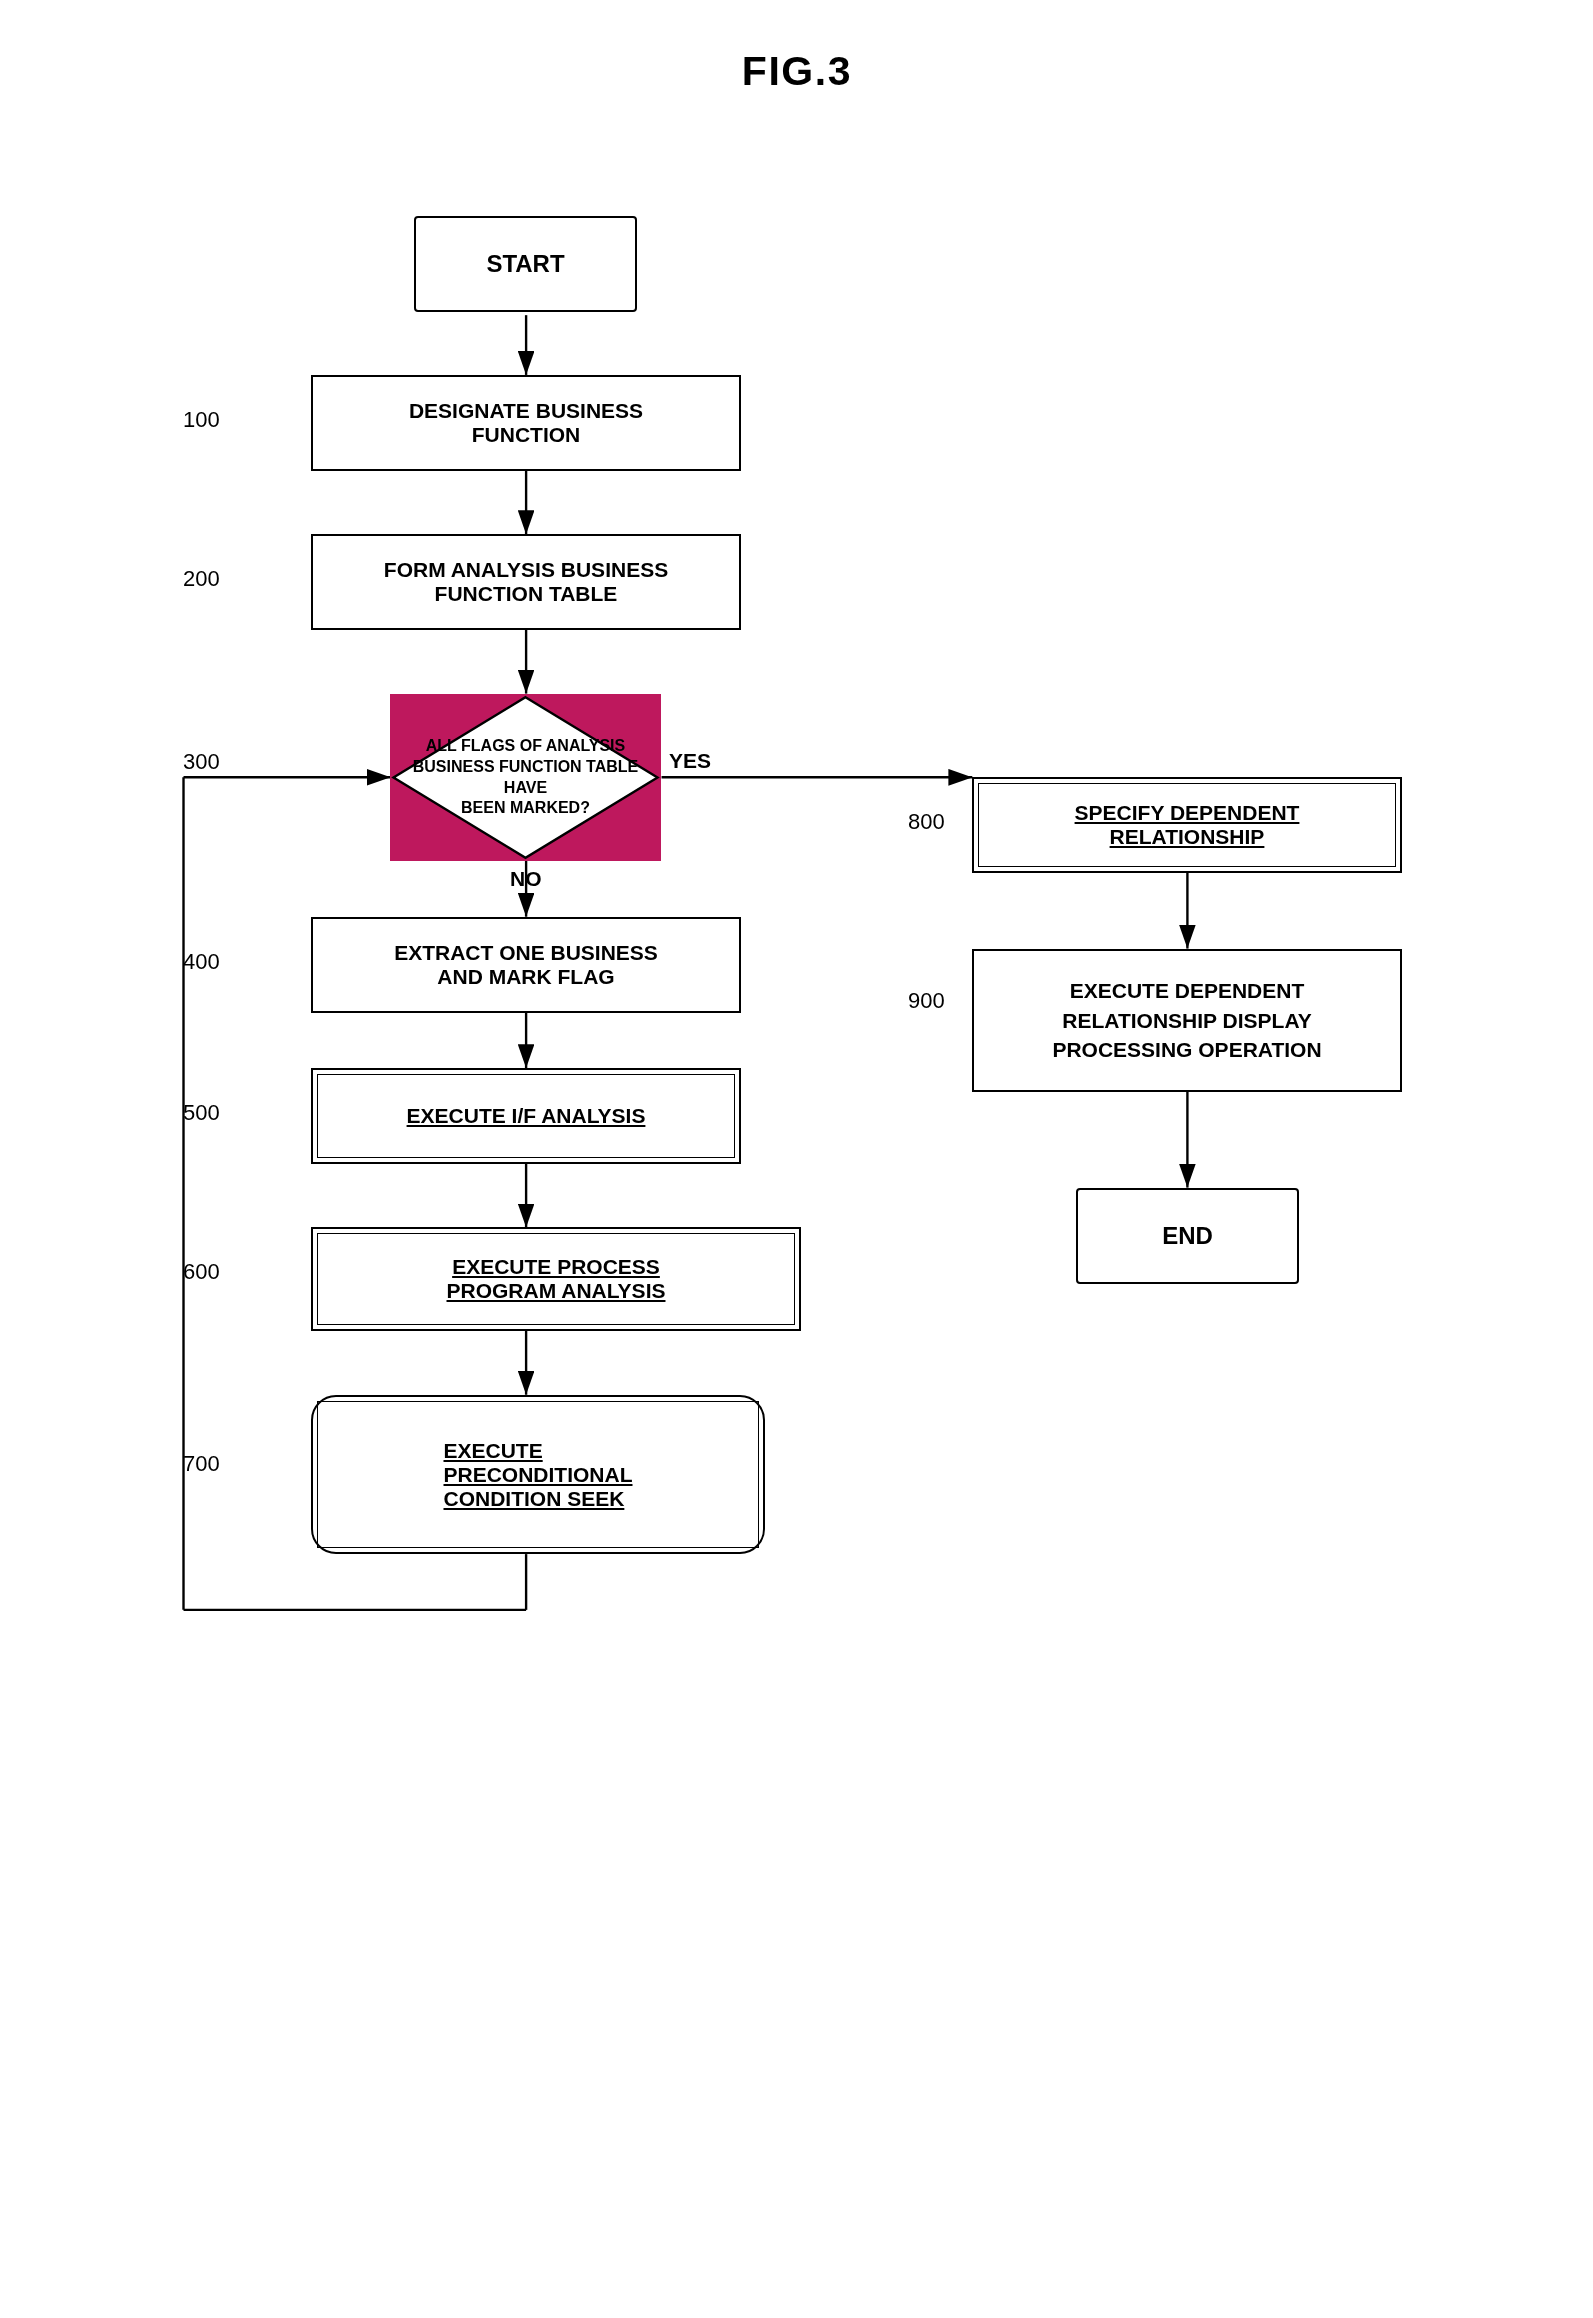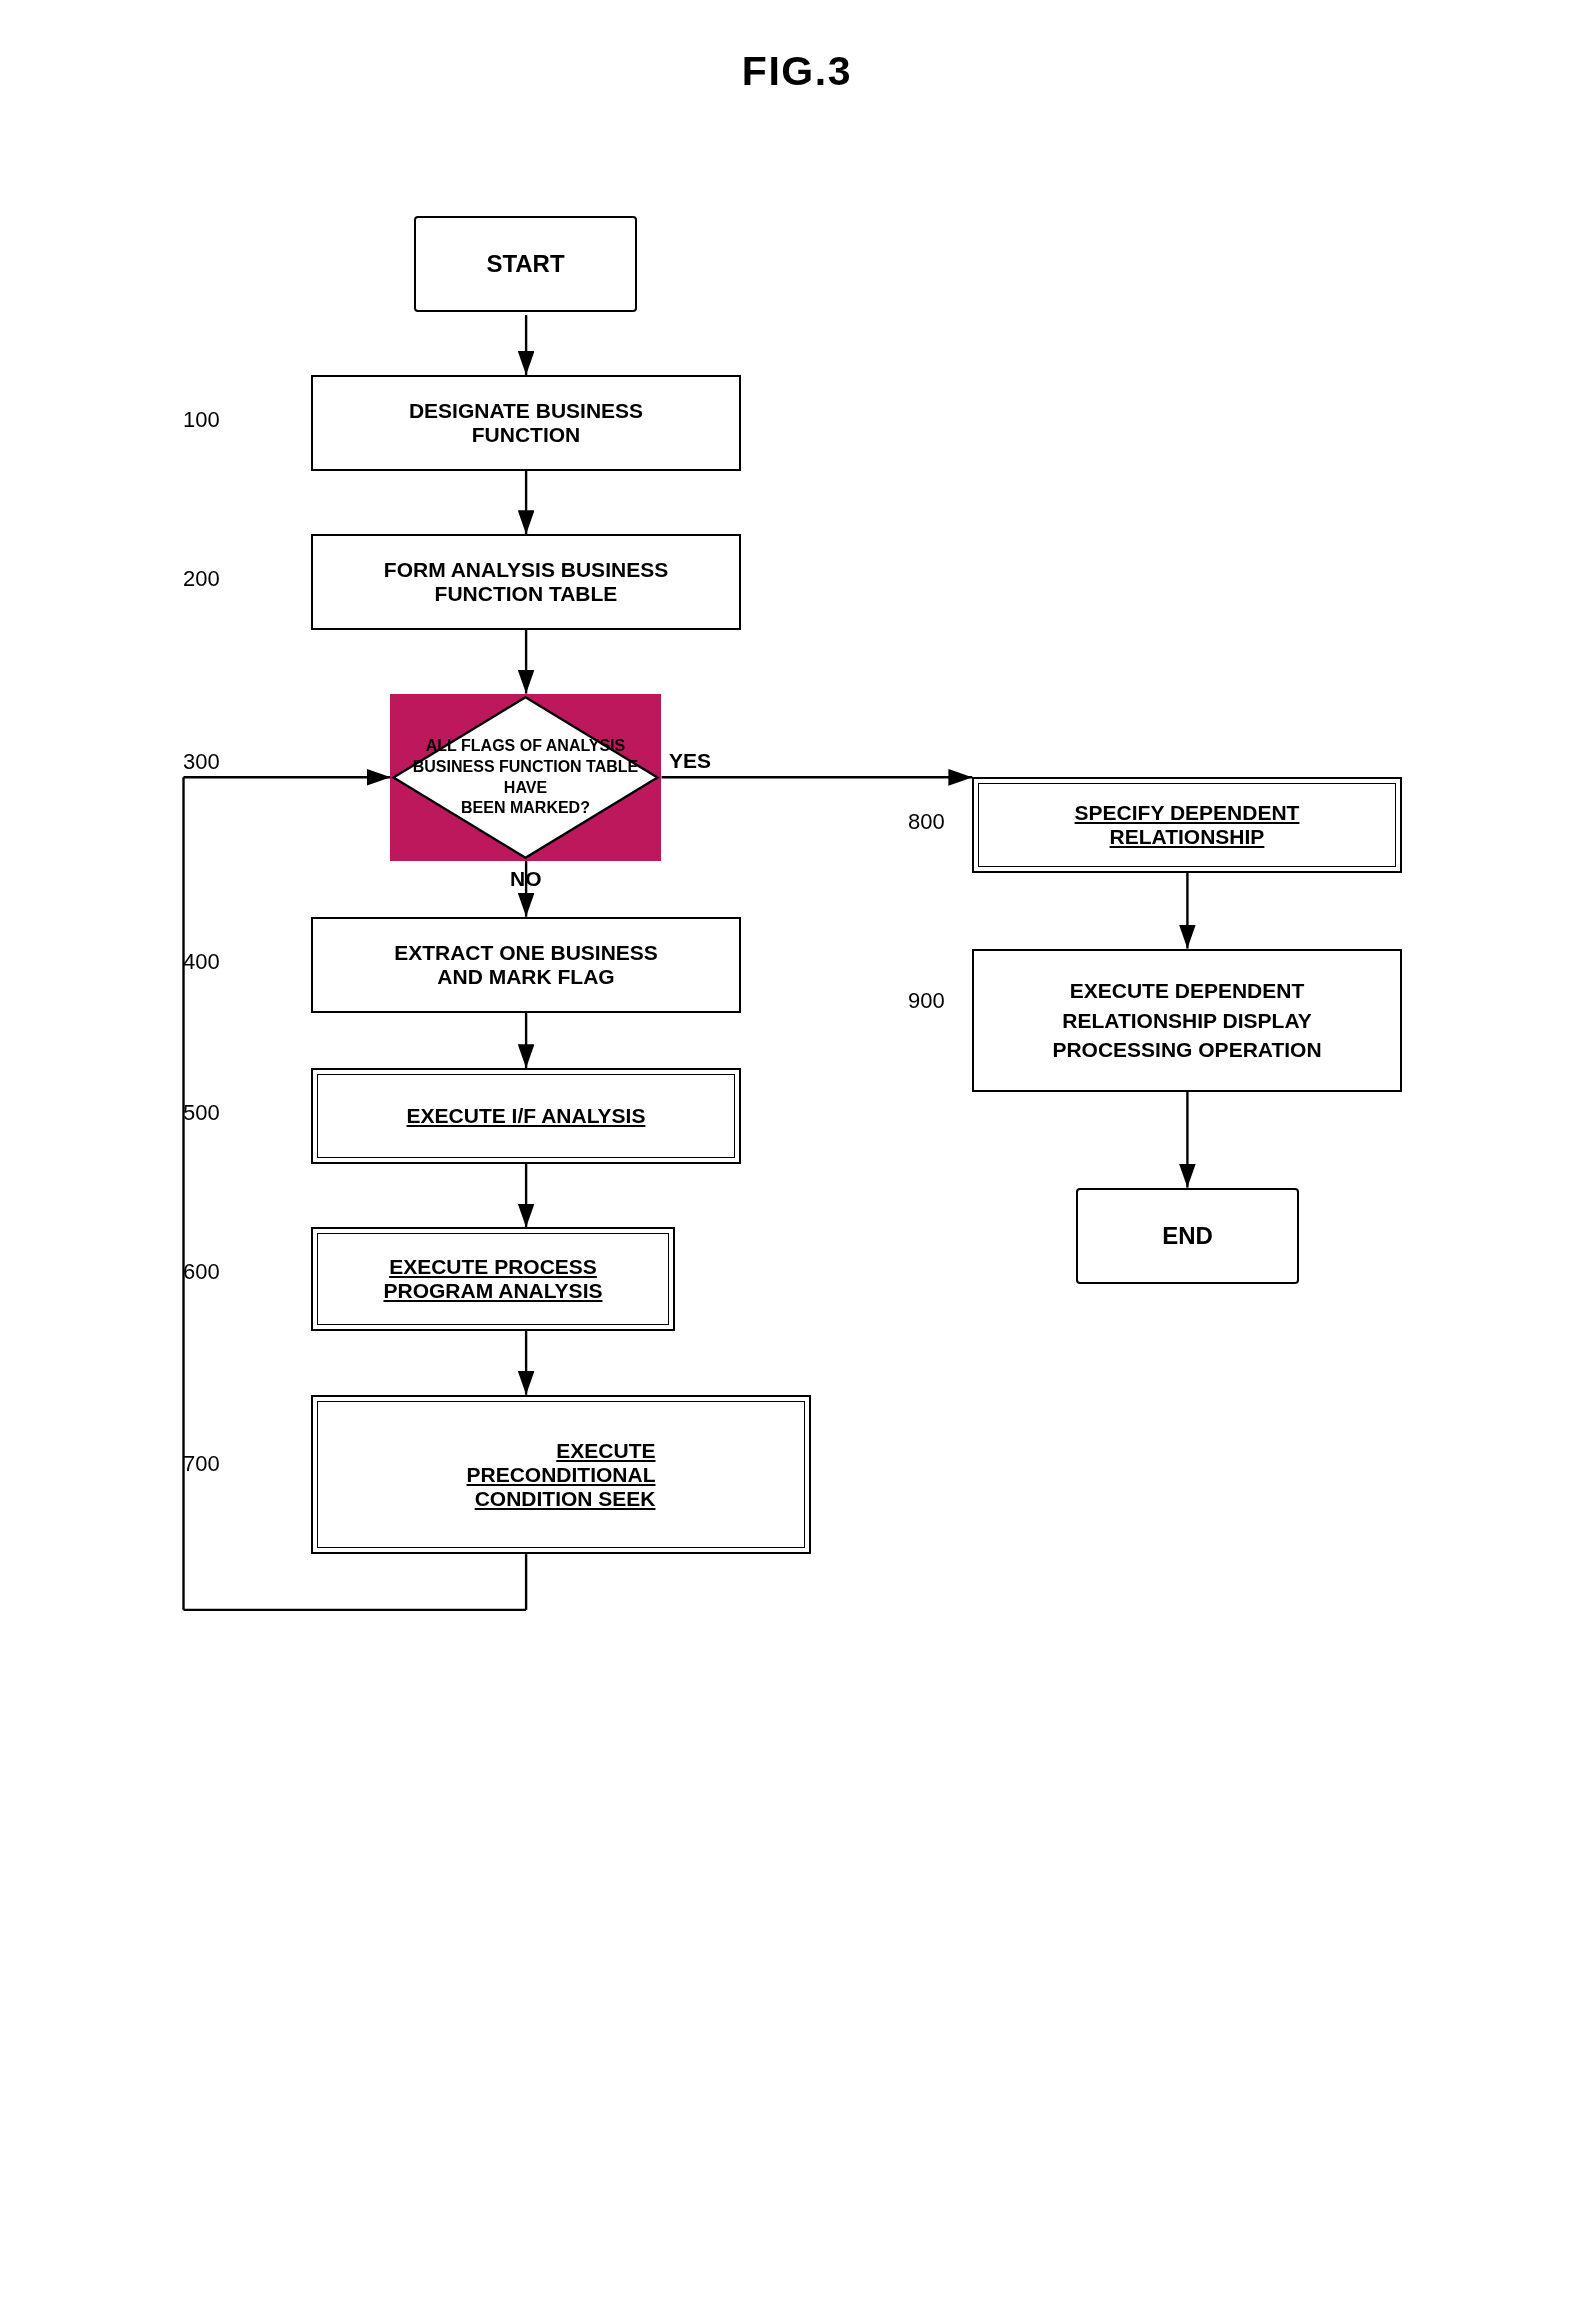--- a/index.html
+++ b/index.html
@@ -209,29 +209,29 @@
   <div class="step-label" style="left:183px; top:988px;">
     <span>500</span>
   </div>
   <div class="shape rect-double" style="left:311px; top:956px; width:430px; height:96px; display:flex; align-items:center; justify-content:center; text-align:center; font-size:21px; font-weight:bold;">
     <span style="position:relative;z-index:1;">EXECUTE I/F ANALYSIS</span>
   </div>
 
   <div class="step-label" style="left:183px; top:1147px;">
     <span>600</span>
   </div>
-  <div class="shape rect-double" style="left:311px; top:1115px; width:364px; height:104px; display:flex; align-items:center; justify-content:center; text-align:center; font-size:21px; font-weight:bold;">
+  <div class="shape rect-double" style="left:311px; top:1115px; width:490px; height:104px; display:flex; align-items:center; justify-content:center; text-align:center; font-size:21px; font-weight:bold;">
     <span style="position:relative;z-index:1; white-space:pre-line;">EXECUTE PROCESS
 PROGRAM ANALYSIS</span>
   </div>
 
   <div class="step-label" style="left:183px; top:1339px;">
     <span>700</span>
   </div>
-  <div class="shape rect-double" style="left:311px; top:1283px; width:500px; height:159px; display:flex; align-items:center; justify-content:center; text-align:right; font-size:21px; font-weight:bold;">
+  <div class="shape rect-double" style="left:311px; top:1283px; width:454px; height:159px; display:flex; align-items:center; justify-content:center; text-align:left; font-size:21px; font-weight:bold;border-radius:25px;">
     <span style="position:relative;z-index:1; white-space:pre-line;">EXECUTE
 PRECONDITIONAL
 CONDITION SEEK</span>
   </div>
 
   <div class="step-label" style="left:908px; top:697px;">
     <span>800</span>
   </div>
   <div class="shape rect-double" style="left:972px; top:665px; width:430px; height:96px; display:flex; align-items:center; justify-content:center; text-align:center; font-size:21px; font-weight:bold;">
     <span style="position:relative;z-index:1; white-space:pre-line;">SPECIFY DEPENDENT

